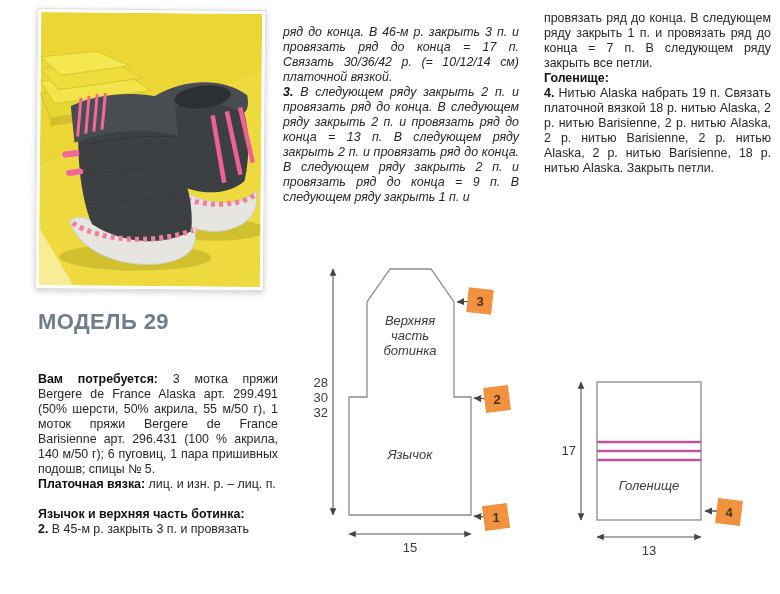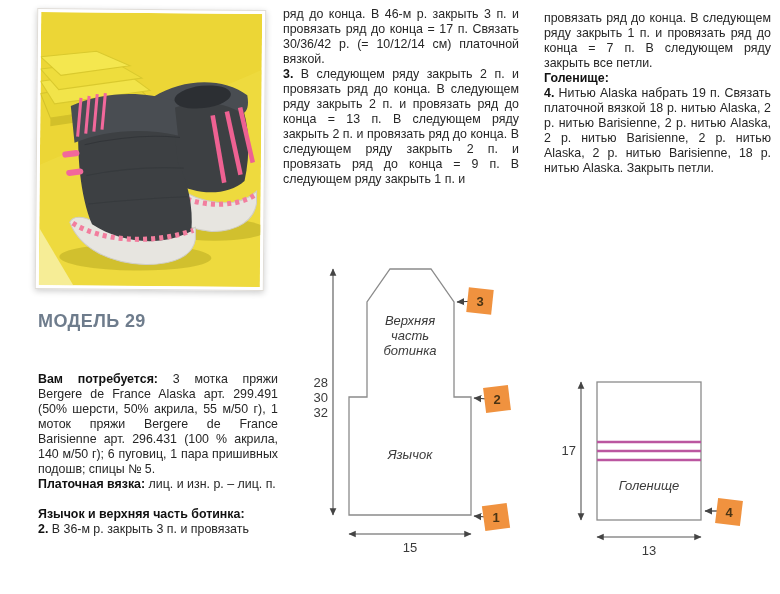--- a/index.html
+++ b/index.html
@@ -14,24 +14,24 @@
     box-shadow:0 2px 6px rgba(0,0,0,.20);transform:rotate(.5deg);
   }
   .photo-frame svg{width:100%;height:100%;display:block;}
   
   .col{position:absolute;font-size:12.4px;line-height:15px;text-align:justify;}
   .col p{margin:0;text-align:justify;}
   .col b{color:#111;}
   .gap-before{margin-top:15px !important;}
   .title{
     position:absolute;left:38px;top:312px;margin:0;
-    font-size:18px;line-height:19px;font-weight:bold;color:#6e7c8c;letter-spacing:.4px;
+    font-size:22px;line-height:19px;font-weight:bold;color:#6e7c8c;letter-spacing:.4px;
   }
   .col-left{left:38px;top:372px;width:240px;}
-  .col-mid{left:283px;top:7px;width:236px;}
+  .col-mid{left:283px;top:25px;width:236px;font-style:italic;}
   .col-right{left:544px;top:11px;width:227px;}
   
   .diagram{position:absolute;}
   .d1{left:295px;top:255px;width:230px;height:310px;}
   .d2{left:555px;top:365px;width:210px;height:210px;}
   .diagram svg{width:100%;height:100%;display:block;}
   text{font-family:"Liberation Sans",sans-serif;}
   .dim-label{font-size:13px;fill:#3a3a3a;}
   .part-label{font-size:13px;font-style:italic;fill:#3a3a3a;}
   .marker-num{font-size:13px;font-weight:bold;fill:#4a3414;}
@@ -88,21 +88,21 @@
   </div>
 
   <h1 class="title">
     <div>МОДЕЛЬ 29</div>
   </h1>
 
   <div class="col col-left">
     <p><b>Вам потребуется:</b><span> 3 мотка пряжи Bergere de France Alaska арт. 299.491 (50% шерсти, 50% акрила, 55 м/50 г), 1 моток пряжи Bergere de France Barisienne арт. 296.431 (100 % акрила, 140 м/50 г); 6 пуговиц, 1 пара пришивных подошв; спицы № 5.</span></p>
     <p><b>Платочная вязка:</b><span> лиц. и изн. р. – лиц. п.</span></p>
     <p class="gap-before"><b>Язычок и верхняя часть ботинка:</b></p>
-    <p><b>2.</b><span> В 36-м р. закрыть 3 п. и провязать</span></p>
+    <p><b>2.</b><span> В 45-м р. закрыть 3 п. и провязать</span></p>
   </div>
 
   <div class="col col-mid">
     <p><span>ряд до конца. В 46-м р. закрыть 3 п. и провязать ряд до конца = 17 п. Связать 30/36/42 р. (= 10/12/14 см) платочной вязкой.</span></p>
     <p><b>3.</b><span> В следующем ряду закрыть 2 п. и провязать ряд до конца. В следующем ряду закрыть 2 п. и провязать ряд до конца = 13 п. В следующем ряду закрыть 2 п. и провязать ряд до конца. В следующем ряду закрыть 2 п. и провязать ряд до конца = 9 п. В следующем ряду закрыть 1 п. и</span></p>
   </div>
 
   <div class="col col-right">
     <p><span>провязать ряд до конца. В следующем ряду закрыть 1 п. и провязать ряд до конца = 7 п. В следующем ряду закрыть все петли.</span></p>
     <p><b>Голенище:</b></p>

